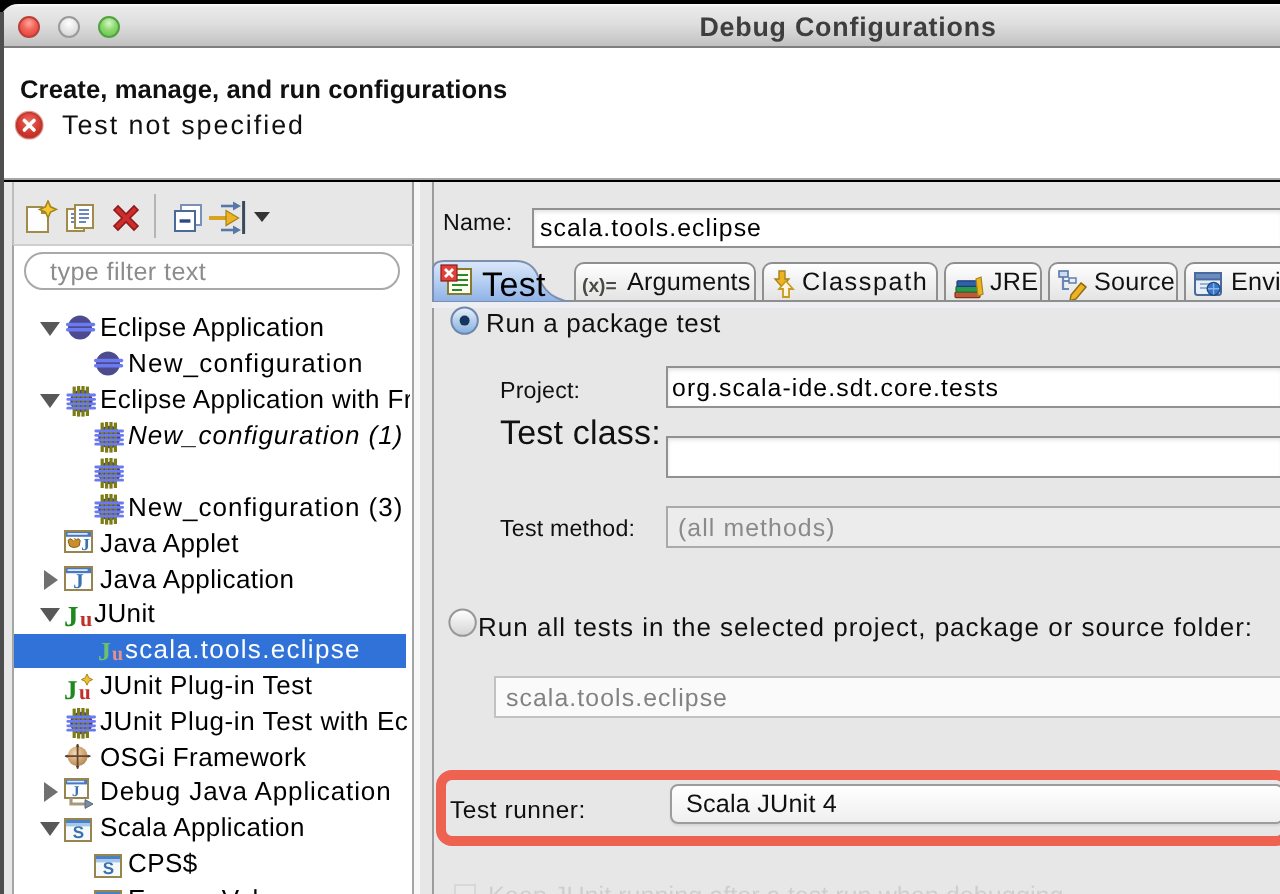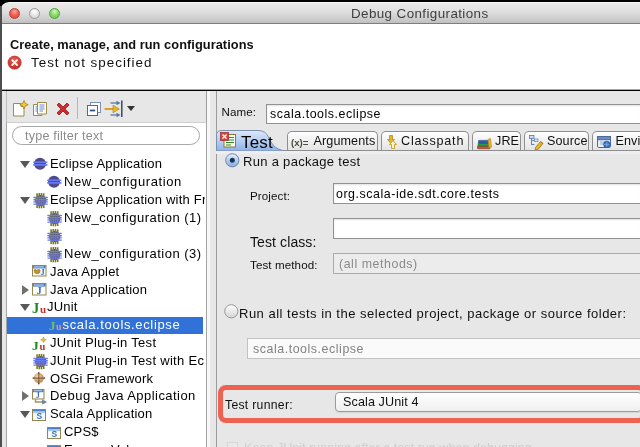--- a/index.html
+++ b/index.html
@@ -12,21 +12,21 @@
 .arrd{border-left:5px solid transparent;border-right:5px solid transparent;border-top:7px solid #585858;top:6px;}
 .arrr{border-top:5px solid transparent;border-bottom:5px solid transparent;border-left:7px solid #707070;top:4px;}
 .inp{position:absolute;background:#fff;border:1px solid #919191;font-size:12.4px;letter-spacing:.55px;color:#000;line-height:19px;white-space:nowrap;overflow:hidden;box-shadow:inset 0 1px 2px rgba(0,0,0,.12);}
 .tab{position:absolute;top:130.5px;height:19.5px;border:1px solid #8f8f8f;border-bottom:none;border-radius:5px 5px 0 0;background:linear-gradient(#ffffff,#f2f2f2 45%,#e4e4e4);}
 .tab span{position:absolute;top:2px;font-size:12.6px;letter-spacing:.1px;color:#111;white-space:nowrap;}
 .tab svg{position:absolute;}
 </style></head>
 <body>
 
 <div class="ab" style="left:0;top:2px;width:640px;height:22px;border-top-left-radius:9px;background:linear-gradient(#fbfbfb 0,#eaeaea 8%,#dfdfdf 45%,#cecece 78%,#c0c0c0);border-bottom:1px solid #7e7e7e;"></div>
-<div class="lbl" style="left:351px;top:5.5px;width:200px;text-align:left;font-size:13.4px;font-weight:400;letter-spacing:.4px;color:#3e3e3e;">Debug Configurations</div>
+<div class="lbl" style="left:324px;top:5.5px;width:200px;text-align:center;font-size:13.4px;font-weight:700;letter-spacing:.4px;color:#3e3e3e;">Debug Configurations</div>
 
 <div class="ab" style="left:9.3px;top:7.8px;width:11.2px;height:11.2px;border-radius:50%;border:1px solid #b8423a;background:radial-gradient(circle at 50% 30%,#ffa79e 0%,#f26156 45%,#e53c33 100%);"></div>
 <div class="ab" style="left:29.3px;top:7.8px;width:11.2px;height:11.2px;border-radius:50%;border:1px solid #9a9a9a;background:radial-gradient(circle at 50% 30%,#ffffff 0%,#e8e8e8 45%,#cfcfcf 100%);"></div>
 <div class="ab" style="left:49.3px;top:7.8px;width:11.2px;height:11.2px;border-radius:50%;border:1px solid #52a23f;background:radial-gradient(circle at 50% 30%,#d7f6c7 0%,#8cd96e 45%,#62c04a 100%);"></div>
 
 <div class="ab" style="left:1px;top:24px;width:639px;height:66px;background:#fff;border-bottom:1px solid #a6a6a6;"></div>
 <div class="lbl" style="left:10px;top:37px;font-size:12.8px;font-weight:bold;letter-spacing:.05px;">Create, manage, and run configurations</div>
 <svg class="ab" style="left:6.5px;top:54.5px;" width="16" height="16">
     <defs>
       <radialGradient id="er" cx="50%" cy="35%" r="70%">
@@ -136,21 +136,21 @@
           <rect x="7.7" y="0" width="1.6" height="15.3"></rect>
           <rect x="9.9" y="0.3" width="1.6" height="14.7"></rect>
         </g>
         <g fill="#6a7af2">
           <rect x=".2" y="3.8" width="14.8" height="1.4" rx=".7"></rect>
           <rect x=".2" y="6" width="14.8" height="1.4" rx=".7"></rect>
           <rect x=".2" y="8.2" width="14.8" height="1.4" rx=".7"></rect>
           <rect x=".2" y="10.4" width="14.8" height="1.4" rx=".7"></rect>
         </g>
       </svg>
- <span class="tx" style="left:58px;letter-spacing:.5px;">New_configuration (1)</span>
+ <span class="tx" style="left:58px;letter-spacing:.5px;font-style:italic;">New_configuration (1)</span>
 </div>
 
 <div class="row" style="top:226.5px;">
  <svg style="left:41px;" width="16" height="16">
         <circle cx="7.7" cy="7.5" r="5.6" fill="#46428c"></circle>
         <g fill="#7c7c14">
           <rect x="3.3" y="0.3" width="1.6" height="14.7"></rect>
           <rect x="5.5" y="0" width="1.6" height="15.3"></rect>
           <rect x="7.7" y="0" width="1.6" height="15.3"></rect>
           <rect x="9.9" y="0.3" width="1.6" height="14.7"></rect>
@@ -387,21 +387,21 @@
       </linearGradient>
     </defs>
     <circle cx="7.3" cy="7.3" r="6.6" fill="url(#rg)" stroke="#6d87ab" stroke-width="1"></circle>
     <circle cx="7.3" cy="7.3" r="2.5" fill="#16365f"></circle>
   </svg>
 <div class="lbl" style="left:243px;top:153.5px;font-size:13px;letter-spacing:.3px;">Run a package test</div>
 
 <div class="lbl" style="left:250px;top:188.5px;font-size:11.6px;letter-spacing:.1px;">Project:</div>
 <div class="inp" style="left:333px;top:183px;width:309px;height:21px;padding-left:2px;line-height:20px;">org.scala‑ide.sdt.core.tests</div>
 
-<div class="lbl" style="left:250px;top:234px;font-size:14px;letter-spacing:.1px;">Test class:</div>
+<div class="lbl" style="left:250px;top:207px;font-size:17px;letter-spacing:.1px;">Test class:</div>
 <div class="inp" style="left:333px;top:218px;width:309px;height:21px;"></div>
 
 <div class="lbl" style="left:250px;top:257.5px;font-size:11.6px;letter-spacing:.1px;">Test method:</div>
 <div class="inp" style="left:333px;top:253px;width:309px;height:21px;padding-left:5px;line-height:20px;background:#ececec;color:#8a8a8a;box-shadow:none;border-color:#aaa;">(all methods)</div>
 
 <svg class="ab" style="left:223.5px;top:304px;" width="15" height="15">
     <defs>
       <linearGradient id="ru" x1="0" y1="0" x2="0" y2="1">
         <stop offset="0%" stop-color="#ffffff"></stop>
         <stop offset="100%" stop-color="#d4d4d4"></stop>

